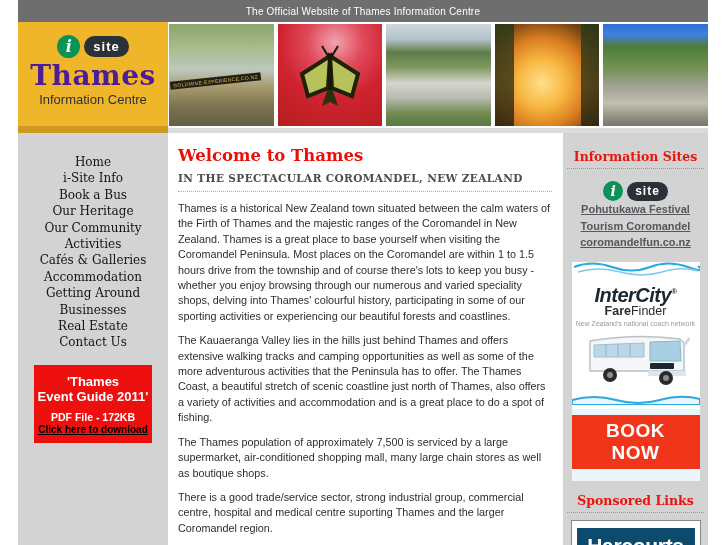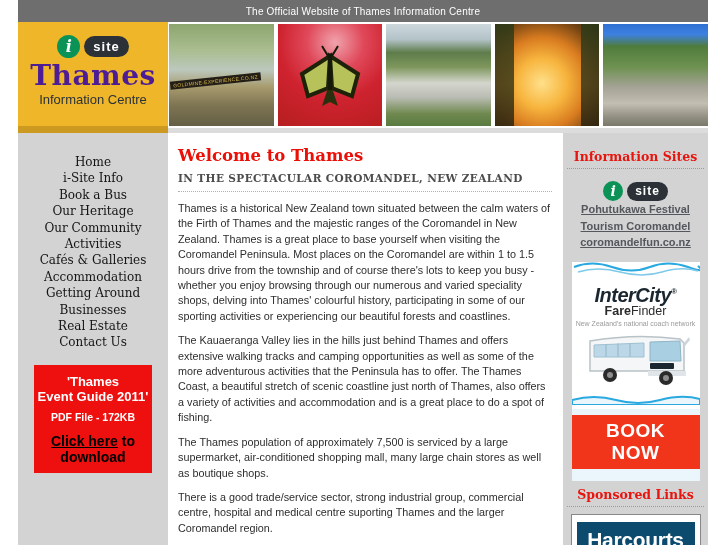--- a/index.html
+++ b/index.html
@@ -72,21 +72,21 @@
   .menu-item {
     font-family:"DejaVu Serif", serif; font-size:12px; color:#141414;
     line-height:16.4px; cursor:pointer;
   }
   .event-box {
     width:118px; margin:14px auto 0; background:#ee0f0f; text-align:center;
     padding:9px 2px 8px; cursor:pointer;
   }
   .event-title { color:#fff; font-weight:bold; font-size:13px; line-height:15px; }
   .event-file { color:#fff; font-weight:bold; font-size:10.5px; margin-top:7px; }
-  .event-dl { color:#000; font-weight:bold; font-size:14px; margin-top:10px; }
+  .event-dl { color:#000; font-weight:bold; font-size:10px; margin-top:1px;text-decoration:underline; }
   .event-dl .u { text-decoration:underline; }
 
   .main { width:395px; background:#ffffff; padding:13px 11px 0 10px; flex:none; }
   .main-title {
     font-family:"DejaVu Serif", serif; font-weight:bold; font-size:16.5px;
     color:#ea1008; line-height:20px;
   }
   .main-subtitle {
     font-family:"DejaVu Serif", serif; font-weight:bold; font-size:10.5px;
     color:#4c4c4c; letter-spacing:.4px; margin-top:6px;
@@ -254,21 +254,21 @@
           <path d="M104 16 L109 10 L110 13 L105 19 Z" fill="#cfd6da"></path>
         </svg>
         <svg width="128" height="12" viewBox="0 0 128 12">
           <path d="M0 7 Q22 1 44 7 T88 7 T128 6 L128 12 L0 12 Z" fill="#eaf5fc" stroke="#2aa9e0" stroke-width="2"></path>
         </svg>
         <div class="ic-foot">
           <span class="book-now">BOOK NOW</span>
         </div>
       </div>
 
-      <div class="side-head-wrap" style="padding-top:4px;">
+      <div class="side-head-wrap" style="padding-top:10px;">
         <span class="side-head">Sponsored Links</span>
       </div>
       <div class="harcourts">
         <div class="h-logo">Harcourts</div>
 
       </div>
     </div>
 
   </div>
 </div>

